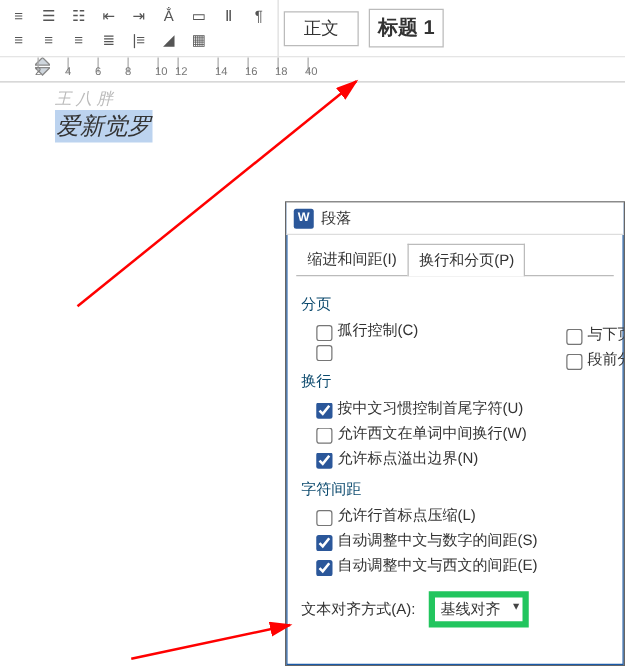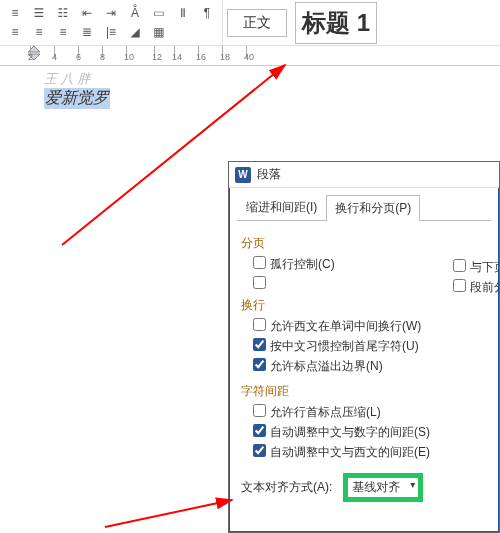--- a/index.html
+++ b/index.html
@@ -4,40 +4,40 @@
 <style>
   * { box-sizing: border-box; }
   html,body { margin:0; padding:0; font-family: "Microsoft YaHei", Arial, sans-serif; font-size:12px; color:#333; background:#fff; width:500px; height:533px; overflow:hidden; position:relative;}
   
   .toolbar { height:46px; background:#fff; display:flex; align-items:stretch; border-bottom:1px solid #ddd; }
   .tool-group { padding:4px 6px; border-right:1px solid #ddd; display:flex; flex-direction:column; justify-content:space-around;}
   .tool-row { display:flex; gap:6px;}
   .tbtn { width:18px; height:18px; display:flex; align-items:center; justify-content:center; color:#555; font-size:12px; cursor:default;}
   .styles { display:flex; align-items:center; }
   .style-box { border:1px solid #bbb; margin:4px; padding:4px 6px; font-size:14px; min-width:60px; text-align:center; }
-  .style-box.h1 { font-size:24px; font-weight:bold; }
+  .style-box.h1 { font-size:16px; font-weight:bold; }
   
   .ruler { height:20px; background:#fff; border-bottom:1px solid #ccc; position:relative; color:#777; font-size:9px; }
   .tick { position:absolute; top:0; height:12px; border-left:1px solid #aaa; }
   .tick span { position:absolute; top:6px; left:-3px; }
   .indent-marker { position:absolute; top:0; left:28px; }
   
   .doc { position:relative; padding:4px 44px;font-style:italic; }
   .doc .faint { color:#bbb; font-size:13px; }
-  .doc .sel { background:#bcd3ef; display:inline-block; font-size:16px; padding:0 1px;}
+  .doc .sel { background:#bcd3ef; display:inline-block; font-size:19px; padding:0 1px;}
   
   .dialog { position:absolute; left:228px; top:161px; width:272px; height:372px; border:1px solid #666; background:#fff; box-shadow:0 0 0 1px #1a5aa8 inset; overflow:hidden; }
   .dlg-title { height:26px; background:#fff; display:flex; align-items:center; padding:0 6px; gap:6px; border-bottom:1px solid #ddd;}
   .wicon { width:16px; height:16px; background:#2b579a; color:#fff; font-size:10px; font-weight:bold; display:flex; align-items:center; justify-content:center; border-radius:2px;}
   .tabs { display:flex; border-bottom:1px solid #bbb; margin:6px 8px 0 8px;}
   .tab { padding:4px 8px; border:1px solid transparent; border-bottom:none; font-size:12px; cursor:default;}
   .tab.active { border-color:#bbb; background:#fff; position:relative; top:1px;}
   .dlg-body { padding:6px 12px 0 12px; }
-  .section-h { margin:8px 0 4px 0; color:#a16207; }
-  .opt-row { display:flex; align-items:flex-start; gap:4px; margin:3px 0 3px 12px; white-space:nowrap;}
+  .section-h { margin:8px 0 4px 0; color:#0c4a6e; }
+  .opt-row { display:flex; align-items:flex-end; gap:4px; margin:3px 0 3px 12px; white-space:nowrap;}
   .opt-row.col2 { position:absolute; }
   input[type=checkbox]{ width:13px; height:13px; margin:0; accent-color:#2b579a;}
   .align-row { display:flex; align-items:center; gap:11px; margin-top:12px;}
   .combo { border:5px solid #22c55e; padding:1px 18px 1px 4px; min-width:70px; position:relative; font-size:12px;}
   .combo:after { content:"▾"; position:absolute; right:3px; top:1px; font-size:10px; color:#444;}
   
   .arrow { position:absolute; pointer-events:none; }
 </style>
 </head>
 <body>
@@ -86,21 +86,21 @@
     </div>
     <div class="tick" style="left: 78px;">
       <span>6</span>
     </div>
     <div class="tick" style="left: 102px;">
       <span>8</span>
     </div>
     <div class="tick" style="left: 126px;">
       <span>10</span>
     </div>
-    <div class="tick" style="left: 154px;">
+    <div class="tick" style="left: 142px;">
       <span>12</span>
     </div>
     <div class="tick" style="left: 174px;">
       <span>14</span>
     </div>
     <div class="tick" style="left: 198px;">
       <span>16</span>
     </div>
     <div class="tick" style="left: 222px;">
       <span>18</span>
@@ -143,26 +143,26 @@
         <input type="checkbox" style="">
       </div>
       <div class="opt-row col2" style="left:200px; top:0;">
         <input type="checkbox" style="">
         <span>段前分</span>
       </div>
     </div>
 
     <div class="section-h">换行</div>
     <div class="opt-row">
+      <input type="checkbox" checked="" style="">
+      <span>按中文习惯控制首尾字符(U)</span>
+    </div>
+    <div class="opt-row">
       <input type="checkbox" style="">
       <span>允许西文在单词中间换行(W)</span>
-    </div>
-    <div class="opt-row">
-      <input type="checkbox" checked="" style="">
-      <span>按中文习惯控制首尾字符(U)</span>
     </div>
     <div class="opt-row">
       <input type="checkbox" checked="" style="">
       <span>允许标点溢出边界(N)</span>
     </div>
 
     <div class="section-h">字符间距</div>
     <div class="opt-row">
       <input type="checkbox" style="">
       <span>允许行首标点压缩(L)</span>

